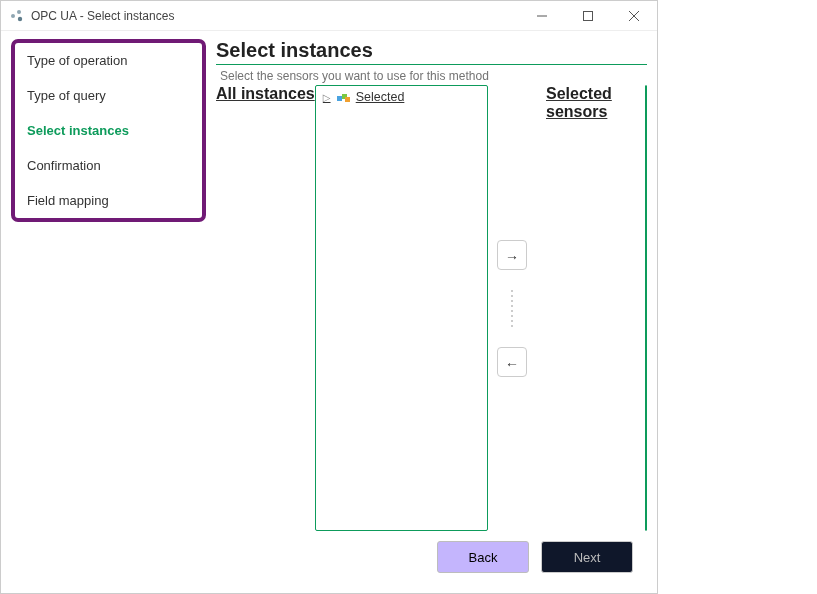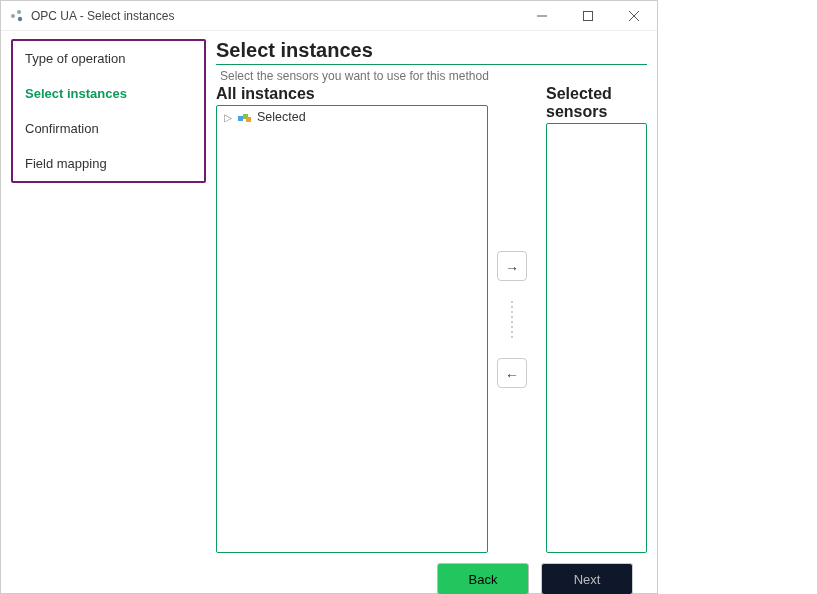--- a/index.html
+++ b/index.html
@@ -4,43 +4,43 @@
   <style>
     * { box-sizing: border-box; margin: 0; padding: 0; }
     body { font-family: "Segoe UI", Arial, sans-serif; font-size: 13px; color: #333; background: #fff; }
     .window { width: 658px; height: 594px; border: 1px solid #ccc; display: flex; flex-direction: column; background: #fff; }
     .titlebar { height: 30px; display: flex; align-items: center; padding: 0 0 0 8px; border-bottom: 1px solid #eee; }
     .app-icon { width: 16px; height: 16px; margin-right: 6px; display:inline-flex; align-items:center; justify-content:center; }
     .title-text { font-size: 12px; color: #444; }
     .win-controls { margin-left: auto; display: flex; }
     .win-btn { width: 46px; height: 30px; display: flex; align-items: center; justify-content: center; color: #555; }
     .content { flex: 1; display: flex; padding: 8px 10px 10px 10px; gap: 10px; }
-    .sidebar { width: 195px; border: 2px solid #701a75; border-radius: 2px; background: #fff; align-self: flex-start; }
+    .sidebar { width: 195px; border: 4px solid #701a75; border-radius: 7px; background: #fff; align-self: flex-start; }
     .sidebar-item { padding: 10px 12px; font-size: 13px; color: #333; cursor: pointer; }
     .sidebar-item.active { color: #0d9b5b; font-weight: 600; }
     .main { flex: 1; display: flex; flex-direction: column; }
     .page-title { font-size: 20px; font-weight: 700; color: #222; margin-bottom: 2px; }
     .title-rule { height: 1px; background: #0d9b5b; margin-bottom: 4px; }
     .subtitle { font-size: 12px; color: #737373; margin-bottom: 2px; padding-left: 4px; }
     .lists-row { flex: 1; display: flex; gap: 0; }
-    .list-col { display: flex; flex-direction: column; }
+    .list-col { display: flex; flex-direction: row; text-decoration: underline; }
     .list-col.left { width: 272px; }
     .list-col.right { flex: 1; padding-left: 10px; }
     .list-header { font-size: 16px; font-weight: 700; color: #222; margin-bottom: 2px; }
     .list-box { flex: 1; border: 1px solid #0d9b5b; border-radius: 2px; background: #fff; overflow: auto; min-height: 430px; }
     .tree-node { display: flex; align-items: center; padding: 3px 6px; gap: 4px; font-size: 12.5px; }
     .tree-arrow { color: #888; font-size: 10px; width: 10px; display:inline-flex; justify-content:center; }
     .node-icon { width: 16px; height: 16px; display:inline-flex; align-items:center; justify-content:center; }
     .transfer-col { width: 48px; display: flex; flex-direction: column; justify-content: center; align-items: center; gap: 20px; }
     .transfer-btn { width: 30px; height: 30px; border: 1px solid #ccc; border-radius: 4px; background: #fff; display: flex; align-items: center; justify-content: center; font-size: 14px; color: #333; cursor: pointer; }
     .dots-sep { display:flex; flex-direction:column; gap:3px; }
     .dots-sep span { width:2px; height:2px; background:#bbb; border-radius:50%; }
     .footer { height: 52px; display: flex; align-items: center; justify-content: flex-end; padding: 0 14px; gap: 12px; }
     .btn { width: 92px; height: 32px; border: 1px solid #ccc; border-radius: 3px; background: #0f172a; font-size: 13px; cursor: pointer; }
-    .btn.primary { background: #22c55e; border-color: #bdbdbd; }
+    .btn.primary { background: #c4b5fd; border-color: #bdbdbd; }
     .btn.disabled { color: #bbb; cursor: default; }
   </style>
 </head>
 <body>
 
 <div class="window">
   <div class="titlebar">
     <span class="app-icon">
       <svg width="14" height="14" viewBox="0 0 14 14">
           <circle cx="3" cy="7" r="2" fill="#8fa6b2"></circle>
@@ -65,20 +65,21 @@
             <line x1="0" y1="0" x2="10" y2="10" stroke="#555" stroke-width="1"></line>
             <line x1="10" y1="0" x2="0" y2="10" stroke="#555" stroke-width="1"></line>
           </svg>
       </div>
     </div>
   </div>
 
   <div class="content">
     <div class="sidebar">
       <div class="sidebar-item"><span>Type of operation</span></div>
+      <div class="sidebar-item"><span>Type of query</span></div>
       <div class="sidebar-item active"><span>Select instances</span></div>
       <div class="sidebar-item"><span>Confirmation</span></div>
       <div class="sidebar-item"><span>Field mapping</span></div>
     </div>
 
     <div class="main">
       <div class="page-title">Select instances</div>
       <div class="title-rule"></div>
       <div class="subtitle">Select the sensors you want to use for this method</div>
 

